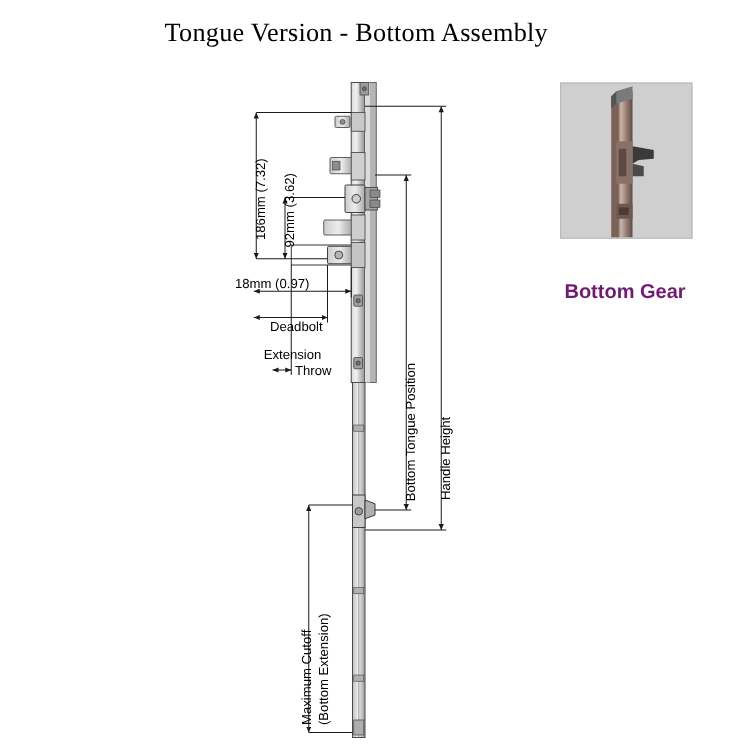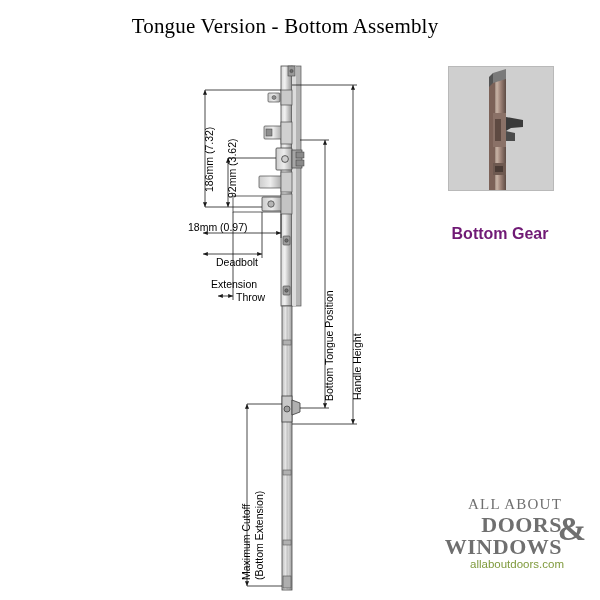--- a/index.html
+++ b/index.html
@@ -289,21 +289,14 @@
       <path d="M57,64 L66,66 L66,74 L57,74 z" fill="#4a4a4a"></path>
       <rect x="44" y="46" width="13" height="34" fill="#8a7167"></rect>
       <rect x="46" y="52" width="6" height="22" fill="#5e4a42"></rect>
 
       <rect x="44" y="96" width="13" height="12" fill="#6e5950"></rect>
       <rect x="46" y="99" width="8" height="6" fill="#4a3b35"></rect>
     </svg>
   </div>
   <div class="product-caption2">Bottom Gear</div>
 
-  <div class="logo">
-    <div class="l1">ALL ABOUT</div>
-    <div class="l2">DOORS</div>
-    <div class="l3">WINDOWS</div>
-    <div class="amp">&amp;</div>
-    <div class="url">allaboutdoors.com</div>
-  </div>
 
 </div>
 
 </body></html>

